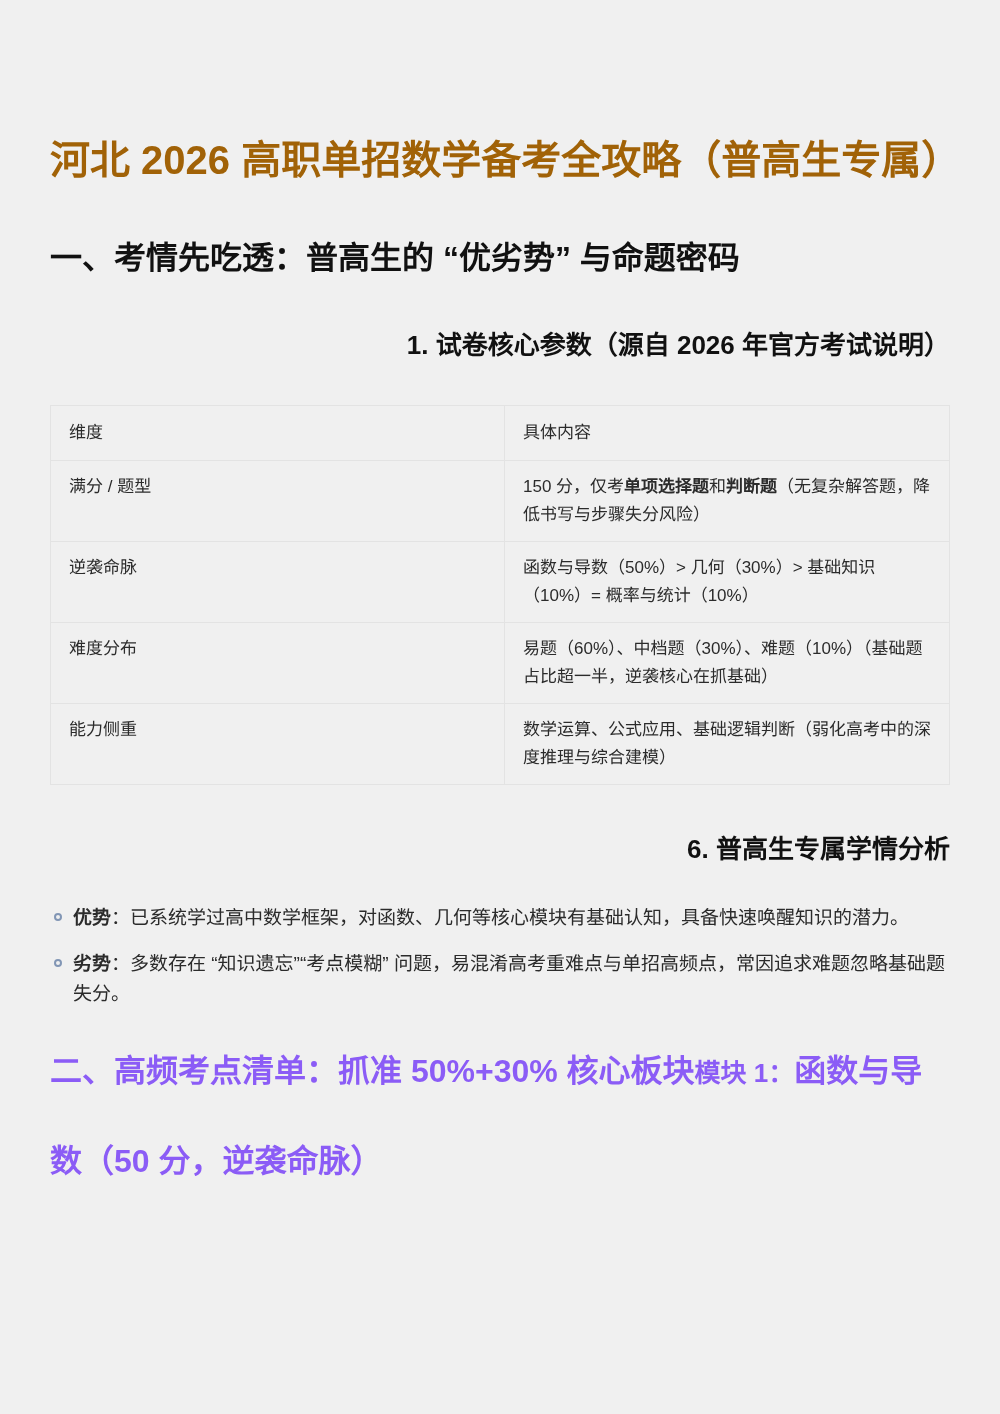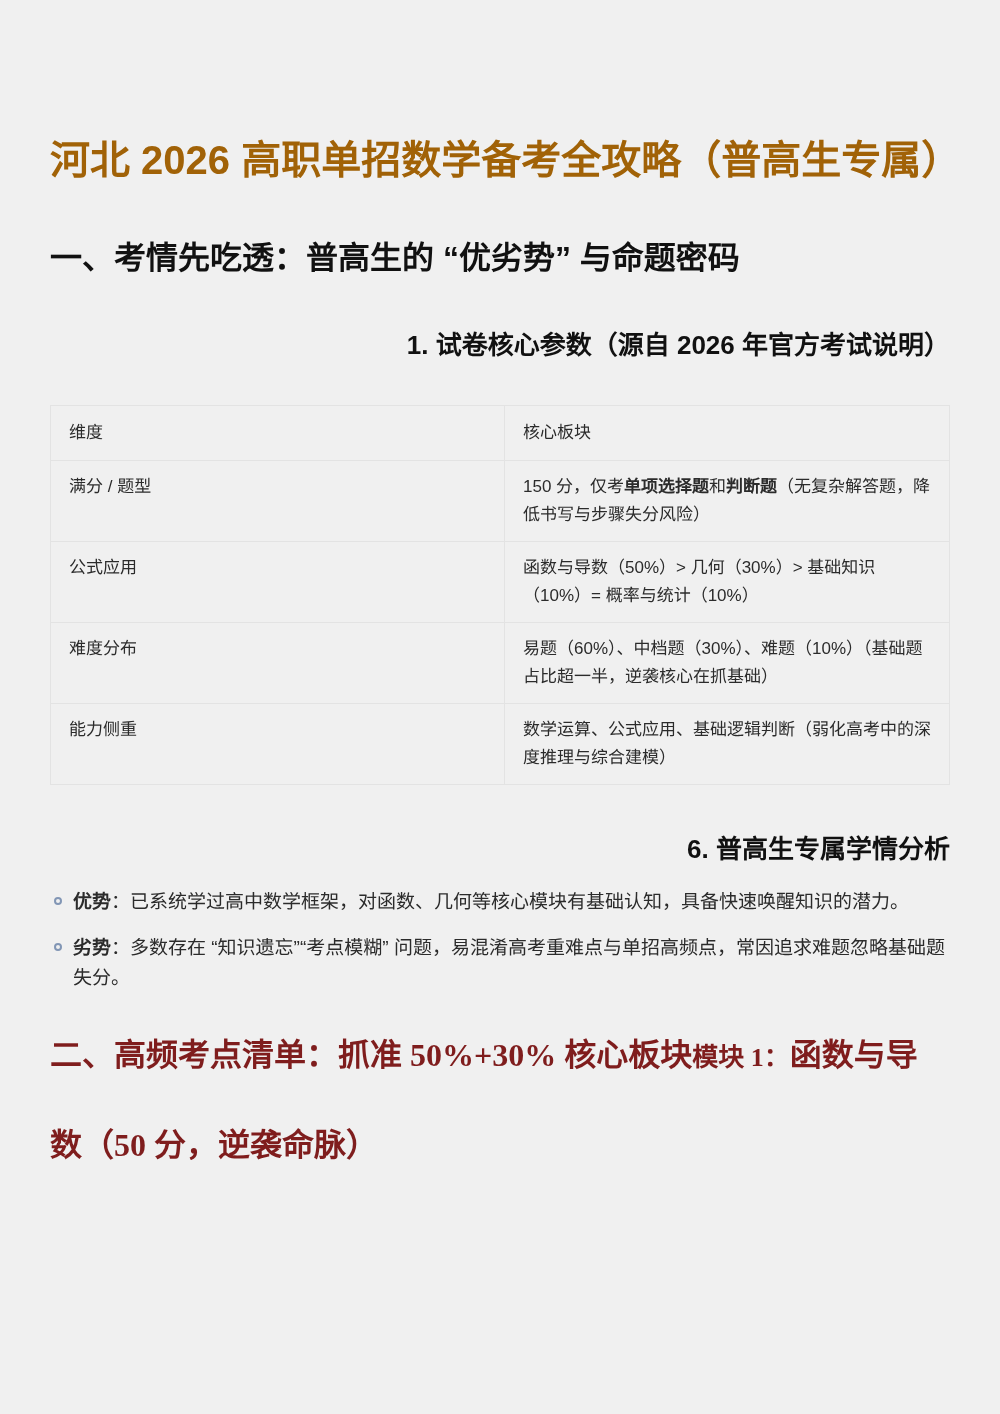--- a/index.html
+++ b/index.html
@@ -61,21 +61,21 @@
     vertical-align: top;
     color: #2b2b2b;
     font-weight: 400;
     padding: 12px 18px;
   }
   table.param-table th { padding: 13px 18px; }
   table.param-table col.c1 { width: 50.5%; }
   table.param-table col.c2 { width: 49.5%; }
   span.b { font-weight: 700; }
   ul.analysis-list {
-    margin-top: 20px;
+    margin-top: 36px;
     list-style: none;
   }
   ul.analysis-list li {
     position: relative;
     padding-left: 23px;
     font-size: 19px;
     line-height: 30px;
     margin-bottom: 16px;
     color: #2b2b2b;
   }
@@ -88,22 +88,21 @@
     border: 2px solid #8296b5;
     border-radius: 50%;
     background: transparent;
   }
   h2.sec-heading-mixed {
     margin-top: 18px;
     max-width: 880px;
     font-size: 32px;
     line-height: 2.8;
     font-weight: 700;
-    color: #7f1d1d;
-    font-family: Liberation Serif, serif;
+    color: #8b5cf6;
   }
   h2.sec-heading-mixed .mid {
     font-size: 26px;
     font-weight: 600;
   }
 </style>
 </head>
 <body>
 
 <div class="page">
@@ -116,30 +115,30 @@
   <h3 class="sub-heading">1. 试卷核心参数（源自 2026 年官方考试说明）</h3>
 
   <table class="param-table">
     <colgroup>
         <col class="c1">
         <col class="c2">
       </colgroup>
     <thead>
       <tr>
         <th>维度</th>
-        <th>核心板块</th>
+        <th>具体内容</th>
       </tr>
     </thead>
     <tbody>
         <tr>
           <td>满分 / 题型</td>
           <td><span>150 分，仅考</span><span class="b">单项选择题</span><span>和</span><span class="b">判断题</span><span>（无复杂解答题，降低书写与步骤失分风险）</span></td>
         </tr>
         <tr>
-          <td>公式应用</td>
+          <td>逆袭命脉</td>
           <td><span>函数与导数（50%）&gt; 几何（30%）&gt; 基础知识（10%）= 概率与统计（10%）</span></td>
         </tr>
         <tr>
           <td>难度分布</td>
           <td><span>易题（60%）、中档题（30%）、难题（10%）（基础题占比超一半，逆袭核心在抓基础）</span></td>
         </tr>
         <tr>
           <td>能力侧重</td>
           <td><span>数学运算、公式应用、基础逻辑判断（弱化高考中的深度推理与综合建模）</span></td>
         </tr>

